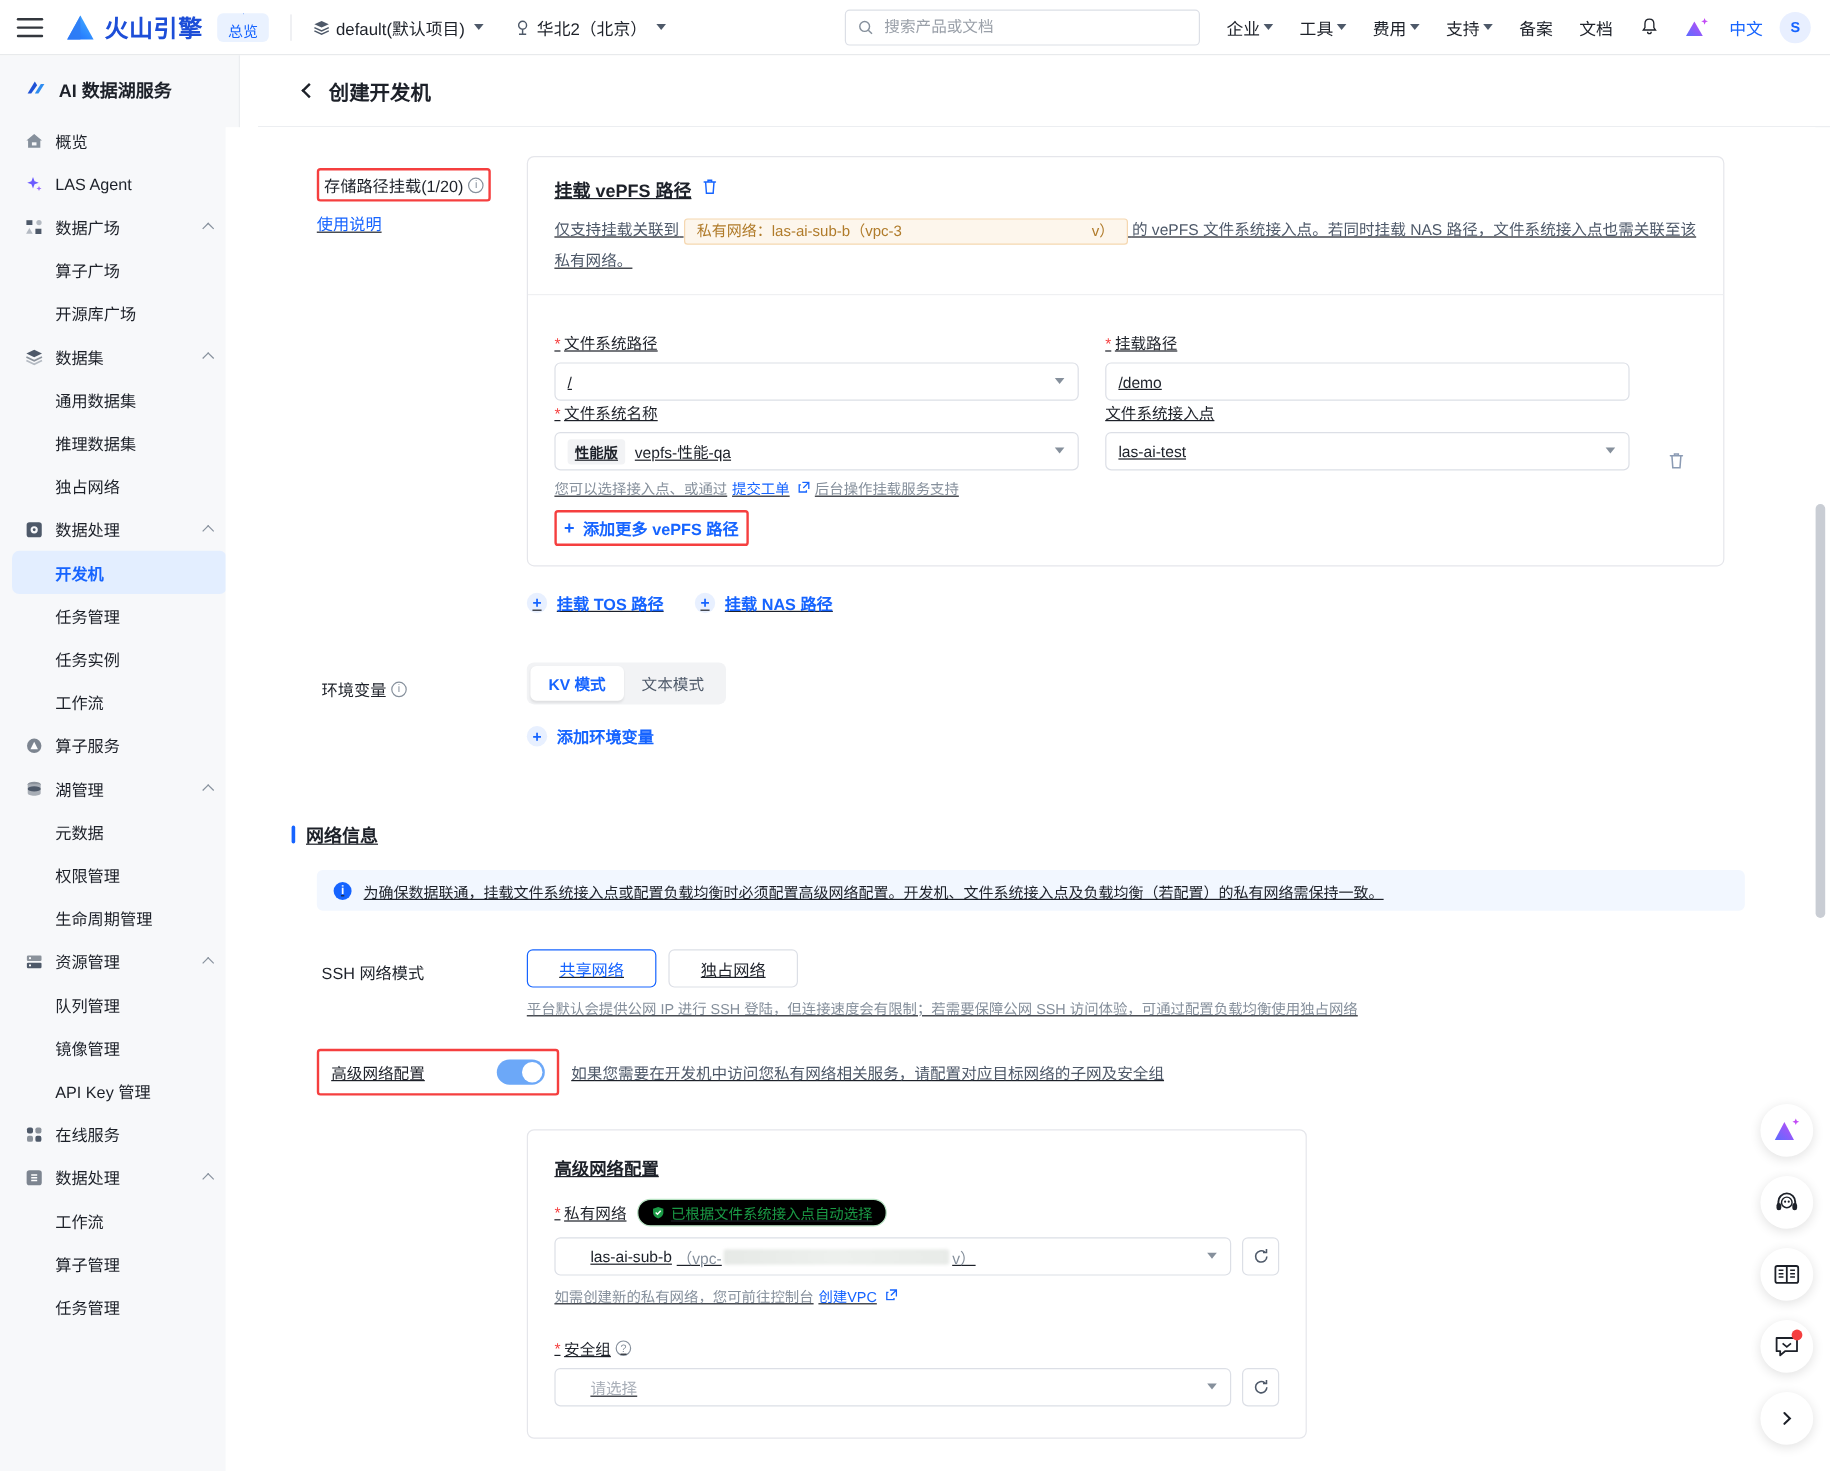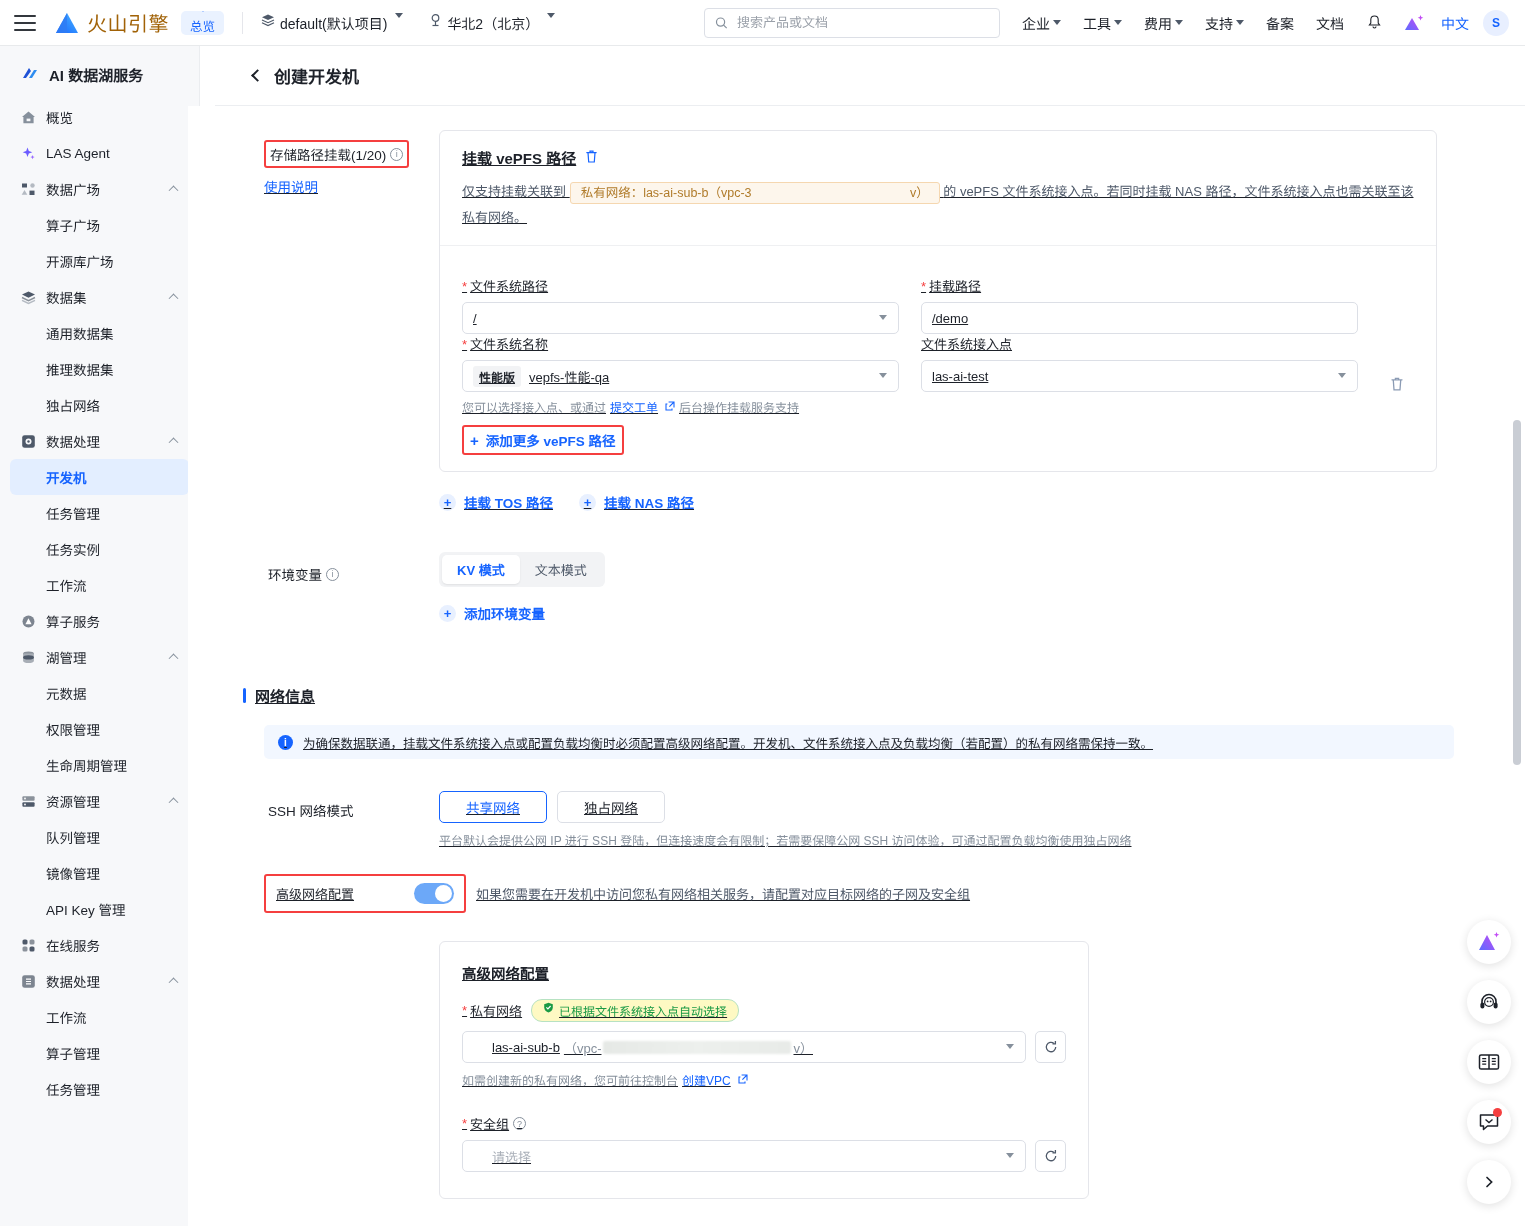--- a/index.html
+++ b/index.html
@@ -24,33 +24,33 @@
   }
   .hamburger {
     width: 22px; height: 16px; margin-left: 14px; margin-right: 18px;
     display: flex; flex-direction: column; justify-content: space-between;
     cursor: pointer;
   }
   .hamburger span { display:block; height: 2px; background: #33373d; border-radius: 1px; }
 
   .brand { display: flex; align-items: center; gap: 7px; cursor: pointer; }
   .brand-mark { width: 26px; height: 22px; position: relative; }
-  .brand-text { font-size: 20px; font-weight: 400; letter-spacing: .5px; color: #a16207; }
+  .brand-text { font-size: 20px; font-weight: 700; letter-spacing: .5px; color: #1d4ed8; }
 
   .overview-pill {
     margin-left: 12px;
     background: #eaf2ff; color: #1664ff;
     border-radius: 5px; height: 24px; padding: 0 9px;
     display: flex; align-items: center; gap: 4px;
     font-size: 12.5px; cursor: pointer; flex-direction: column;
   }
   .vdivider { width: 1px; height: 22px; background: #e5e6eb; margin: 0 18px; }
 
   .tb-item {
-    display: flex; align-items: flex-start; gap: 5px;
+    display: flex; align-items: center; gap: 5px;
     font-size: 14px; color: #1d2129; cursor: pointer;
     margin-right: 26px;
   }
   .caret-d {
     width: 0; height: 0; border-left: 4px solid transparent; border-right: 4px solid transparent;
     border-top: 5px solid #4e5969; margin-left: 3px;
   }
 
   .search-wrap {
     margin-left: auto;
@@ -252,22 +252,22 @@
   }
   .toggle-note { font-size: 13px; color: #4e5969; }
 
   
   .adv-card {
     width: 650px; border: 1px solid #e5e6eb; border-radius: 6px; background: #fff;
     padding: 20px 22px 26px 22px; margin-left: 196px;
   }
   .adv-title { font-size: 14.5px; font-weight: 600; margin-bottom: 16px; }
   .badge-green {
-    display: inline-flex; gap: 5px;
-    border: 1px solid #b7e2c2; background: #fef9c3; color: #1a9a45;
+    display: inline-flex; align-items: center; gap: 5px;
+    border: 1px solid #b7e2c2; background: #000000; color: #1a9a45;
     border-radius: 11px; padding: 2px 11px; font-size: 12px; margin-left: 9px;
   }
   .inline-row { display: flex; gap: 9px; align-items: center; }
   .sel-long { flex: 1; padding-left: 29px; }
   .refresh-btn {
     width: 31px; height: 32px; border: 1px solid #dcdfe6; border-radius: 5px;
     display: flex; align-items: center; justify-content: center; cursor: pointer; background: #fff;
   }
   .blurred {
     display: inline-block; background: linear-gradient(90deg,#e6e9e6,#edf0ed,#e8ebe8);

